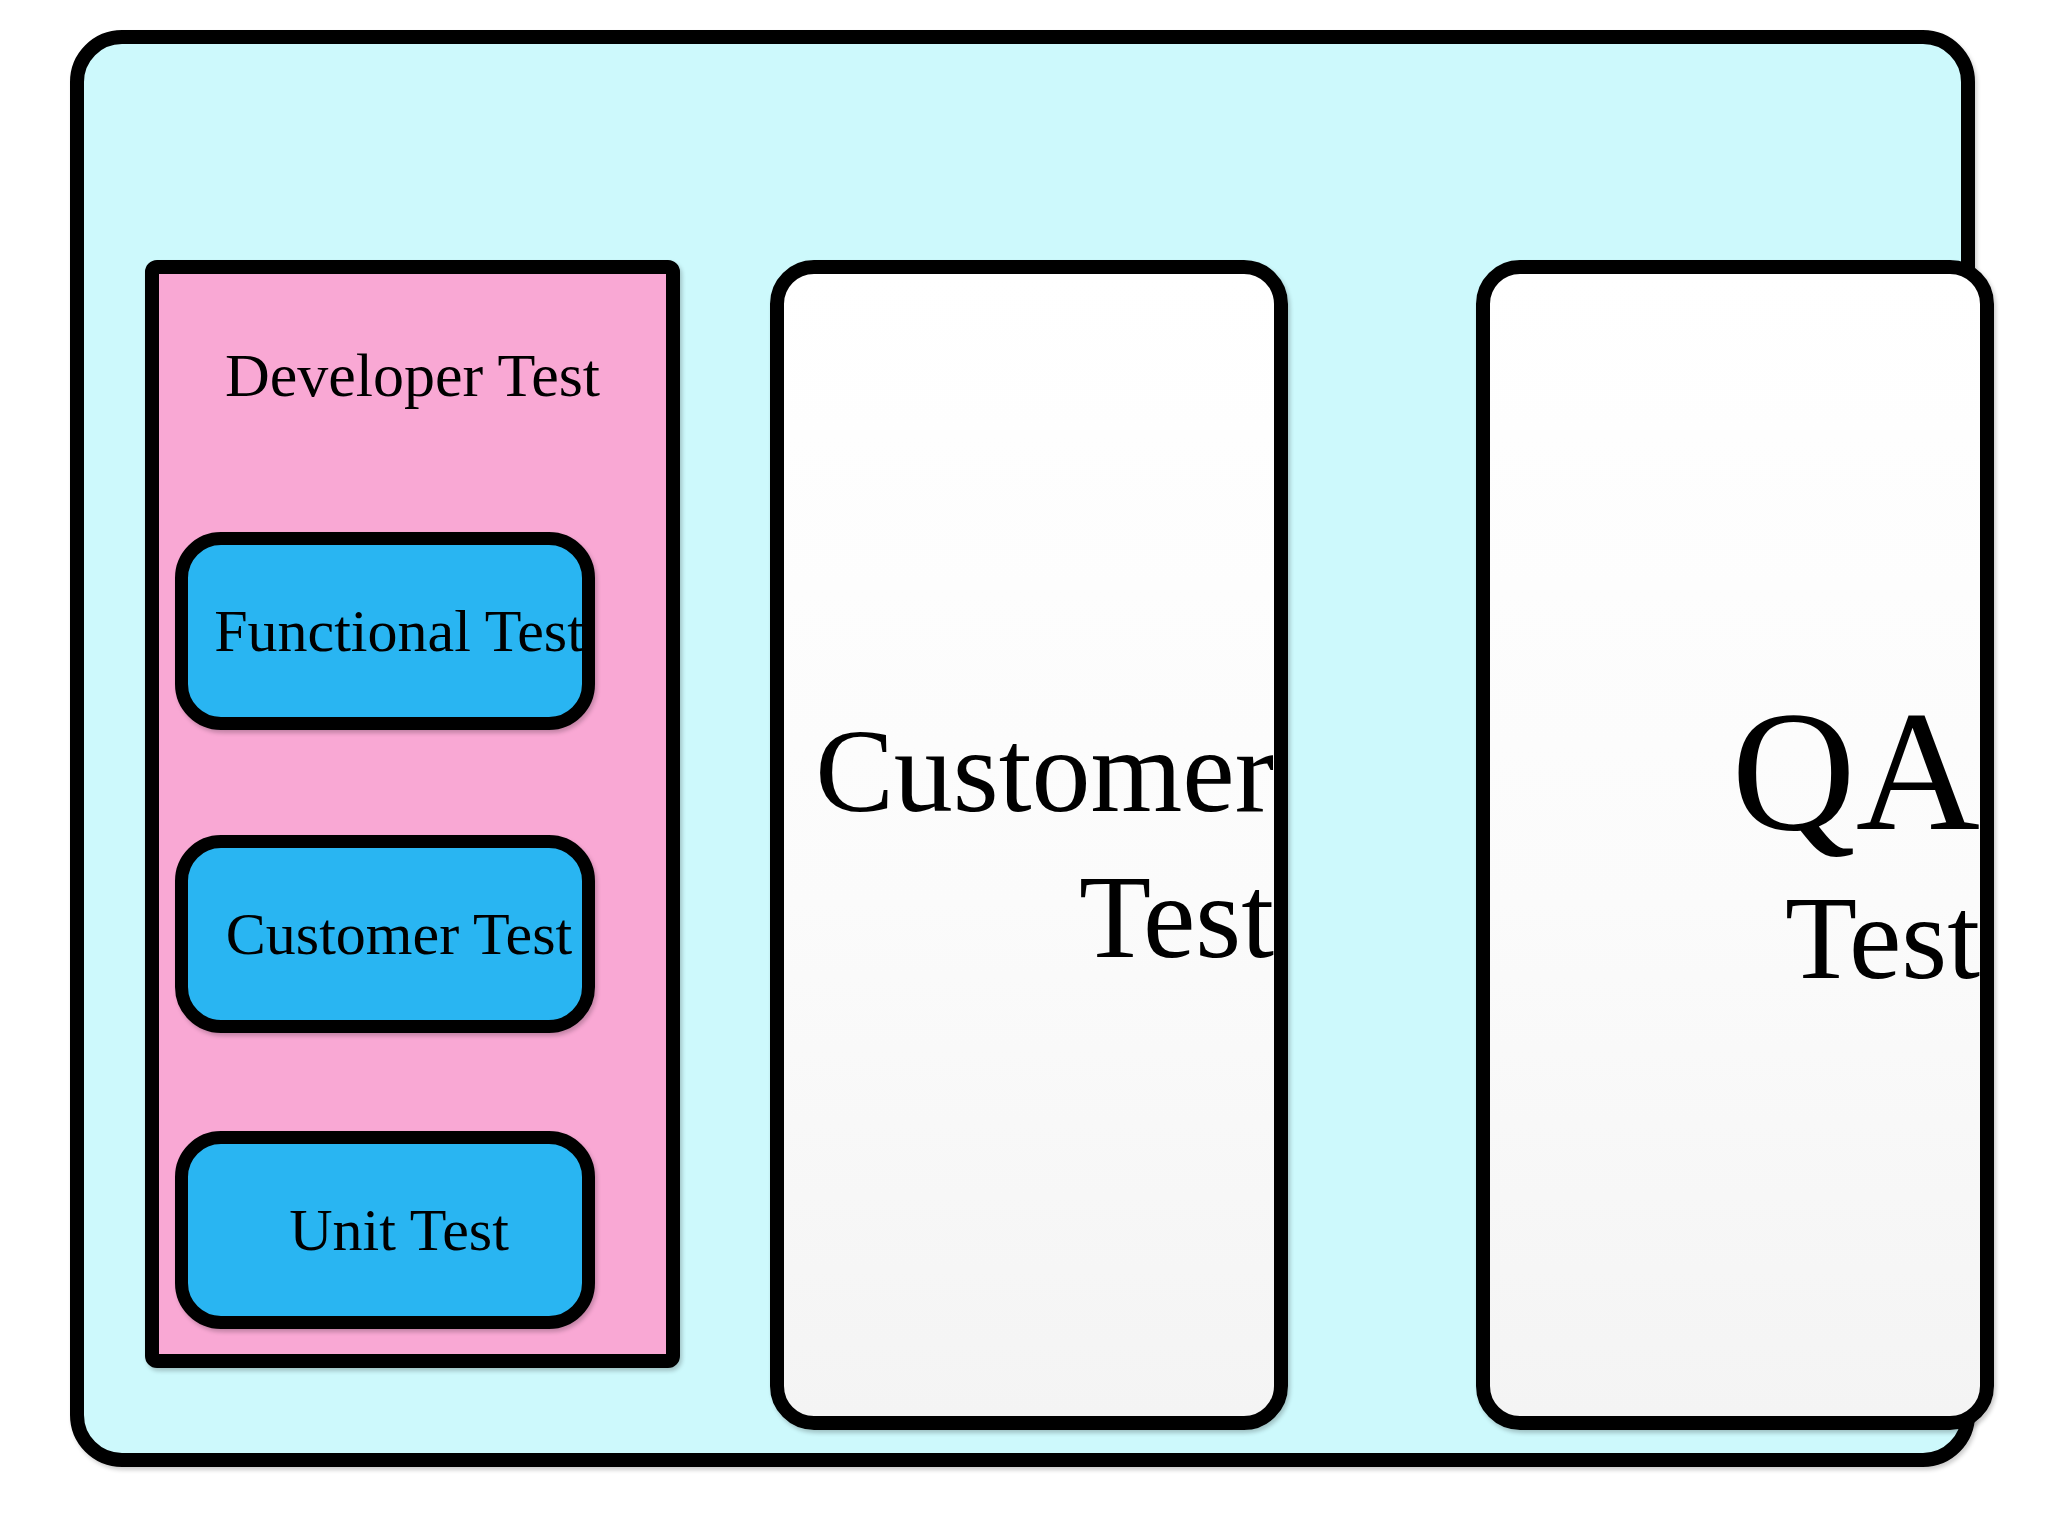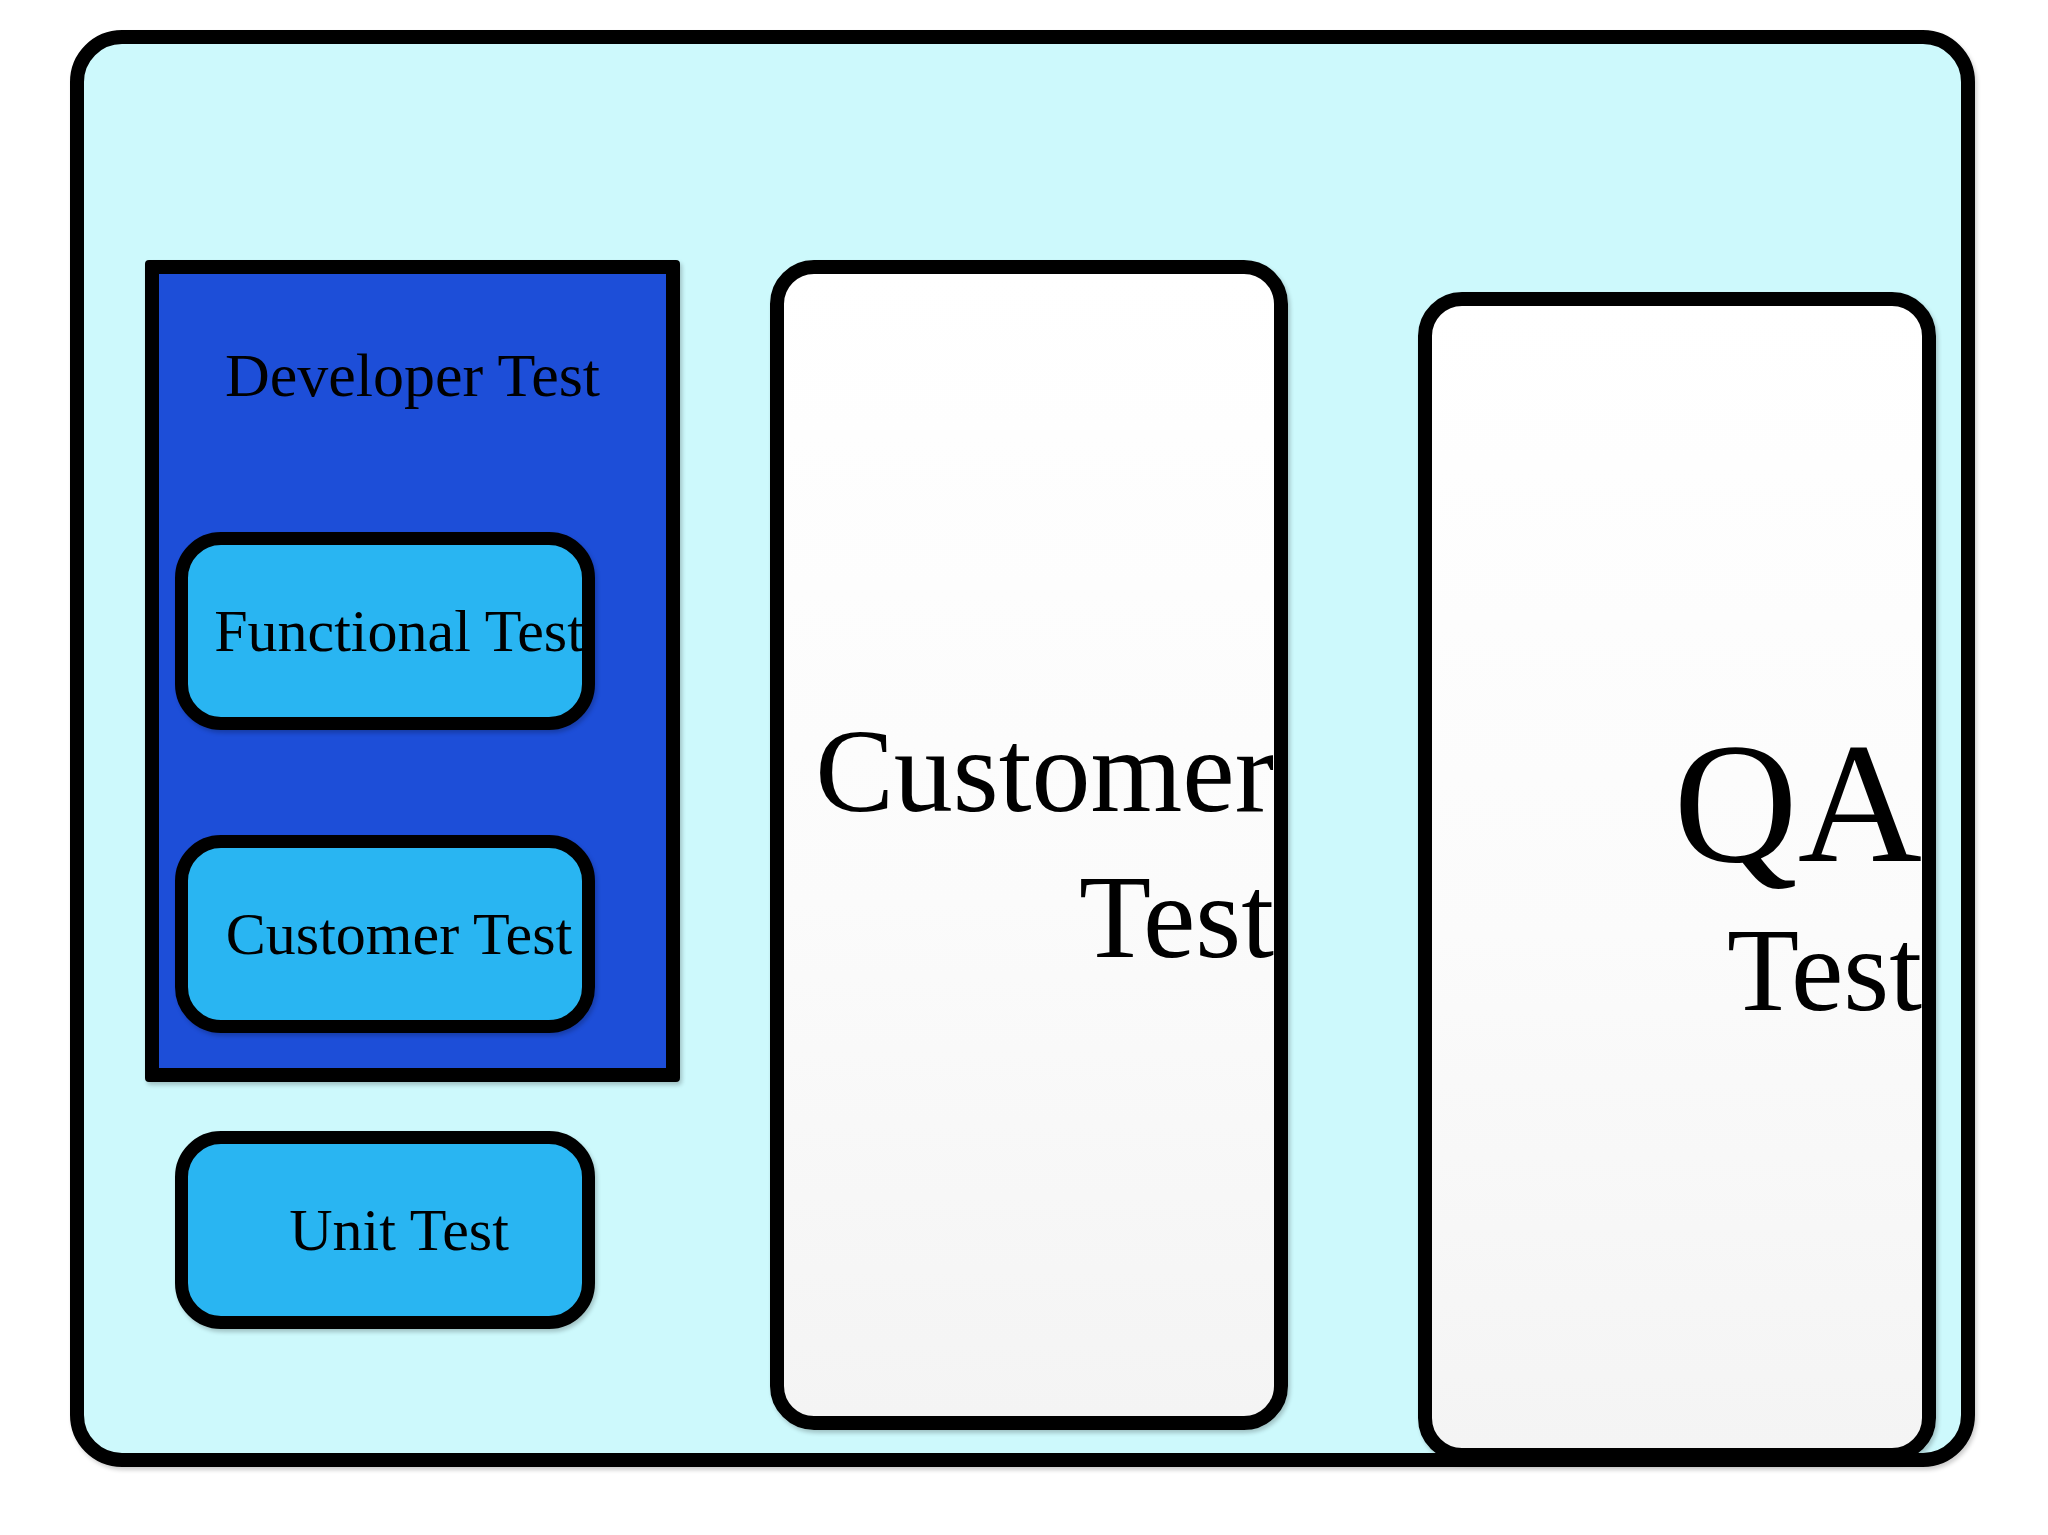--- a/index.html
+++ b/index.html
@@ -27,23 +27,23 @@
     width: 1905px;
     height: 1437px;
     border-radius: 52px;
     background: #cdf9fc;
     box-shadow: 2px 3px 4px rgba(0,0,0,0.20);
   }
   .group-green {
     left: 61px;
     top: 216px;
     width: 535px;
-    height: 822px;
-    border-radius: 4px;
-    background: #1d4ed8;
+    height: 1108px;
+    border-radius: 12px;
+    background: #f9a8d4;
     box-shadow: 2px 3px 4px rgba(0,0,0,0.22);
   }
   .group-label {
     position: absolute;
     top: 66px;
     left: 0;
     width: 100%;
     text-align: center;
     font-size: 62px;
     line-height: 1.15;
@@ -77,21 +77,21 @@
     height: 1170px;
     border-radius: 44px;
     background: linear-gradient(180deg, #ffffff 0%, #fbfbfb 55%, #f4f4f4 100%);
     display: flex;
     flex-direction: column;
     align-items: flex-end;
     justify-content: center;
     box-shadow: 2px 3px 4px rgba(0,0,0,0.22);
   }
   .stage-customer { left: 686px; }
-  .stage-qa { left: 1334px; margin-top: 32px; }
+  .stage-qa { left: 1392px; }
   .stage-line {
     font-size: 118px;
     line-height: 1.24;
     white-space: nowrap;
     text-align: center;
   }
   .stage-line-big {
     font-size: 172px;
     line-height: 1.1;
     white-space: nowrap;

